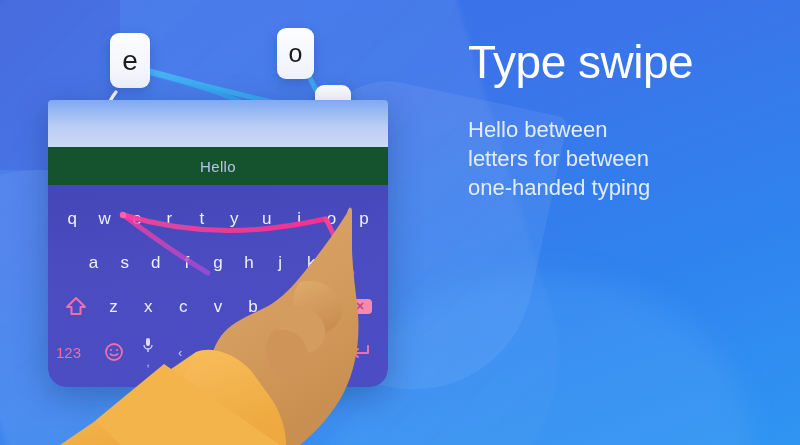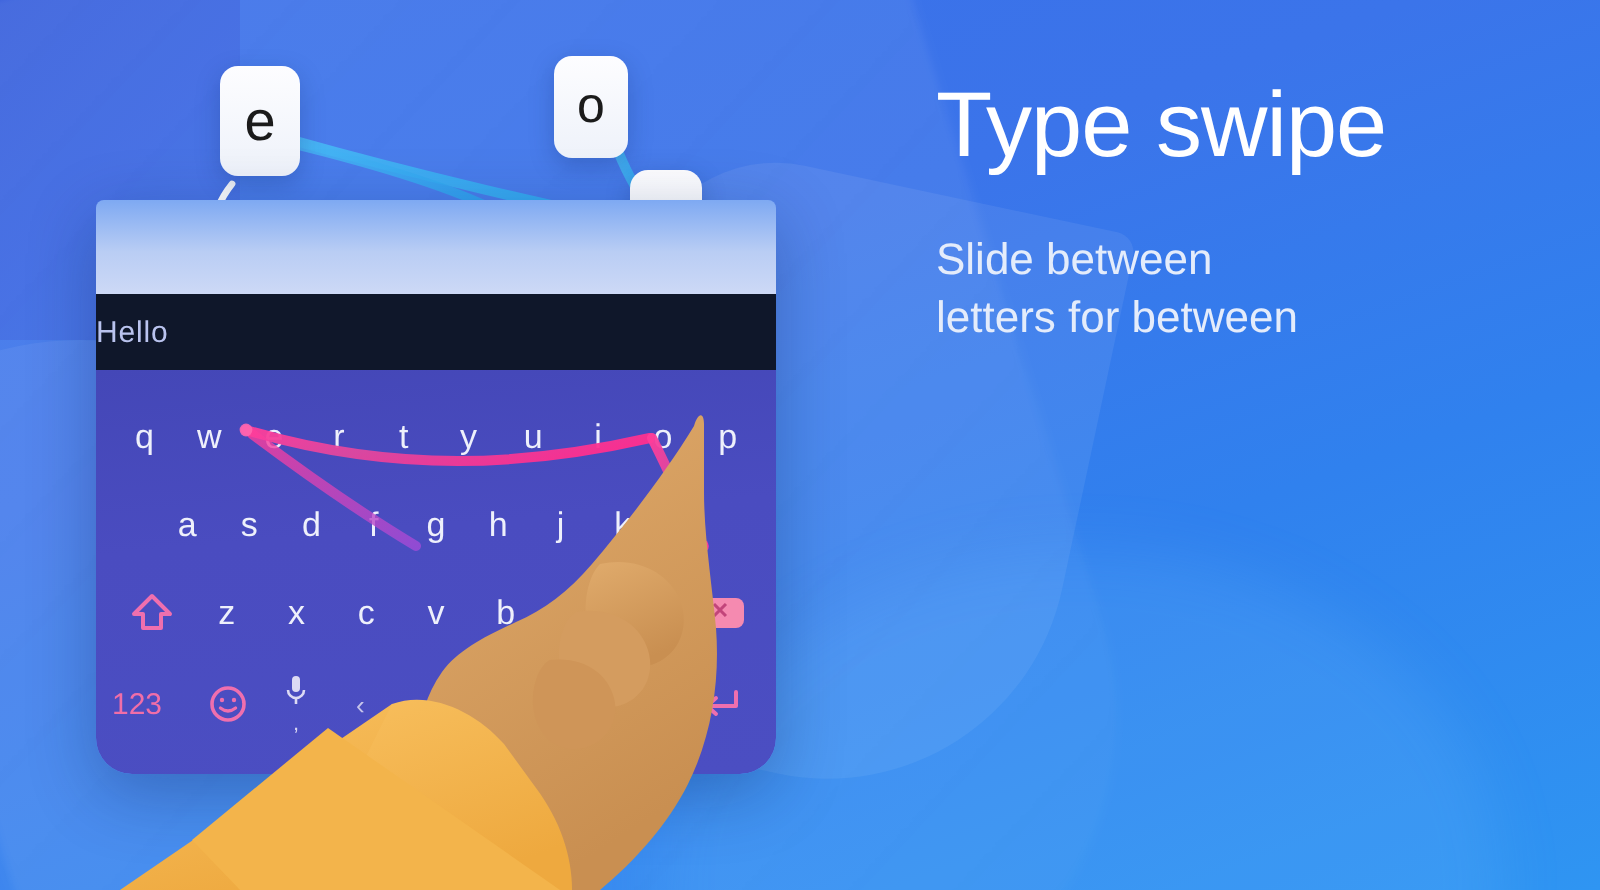--- a/index.html
+++ b/index.html
@@ -57,22 +57,22 @@
     border-radius:4px 4px 18px 18px;
     overflow:hidden;
     box-shadow:0 10px 34px rgba(10,30,80,.30);
   }
   .phone-screen {
     position:absolute; left:0; top:0; right:0; height:47px;
     background:linear-gradient(180deg,#7ea9f2 0%,#b9cdf4 55%,#cdd9f6 100%);
   }
   .suggest-bar {
     position:absolute; left:0; top:47px; right:0; height:38px;
-    background:#0f172a;
-    display:flex; align-items:center; justify-content:flex-start;
+    background:#14532d;
+    display:flex; align-items:center; justify-content:center;
   }
   .suggest-text {
     color:#b9c3ee; font-size:15px; letter-spacing:.4px;
   }
   .kb {
     position:absolute; left:0; top:85px; right:0; bottom:0;
     background:linear-gradient(175deg,#4447b7 0%,#4a4cc0 40%,#4b4ec2 100%);
     border-radius:0 0 18px 18px;
   }
 
@@ -333,16 +333,17 @@
     <path d="M196,352 C215,345 238,356 252,372 L268,394 C280,410 286,428 286,445 L150,445 Z" fill="url(#sleeve)"></path>
     <path d="M164,364 L280,445 L120,445 L96,420 Z" fill="#f3b44b"></path>
   </g>
 </svg>
 
 <div class="copy">
   <div class="headline">
     <div>Type swipe</div>
   </div>
   <div class="subcopy">
-    <div>Slide between</div>
+    <div>Hello between</div>
     <div>letters for between</div>
+    <div>one-handed typing</div>
   </div>
 </div>
 
 </body></html>

